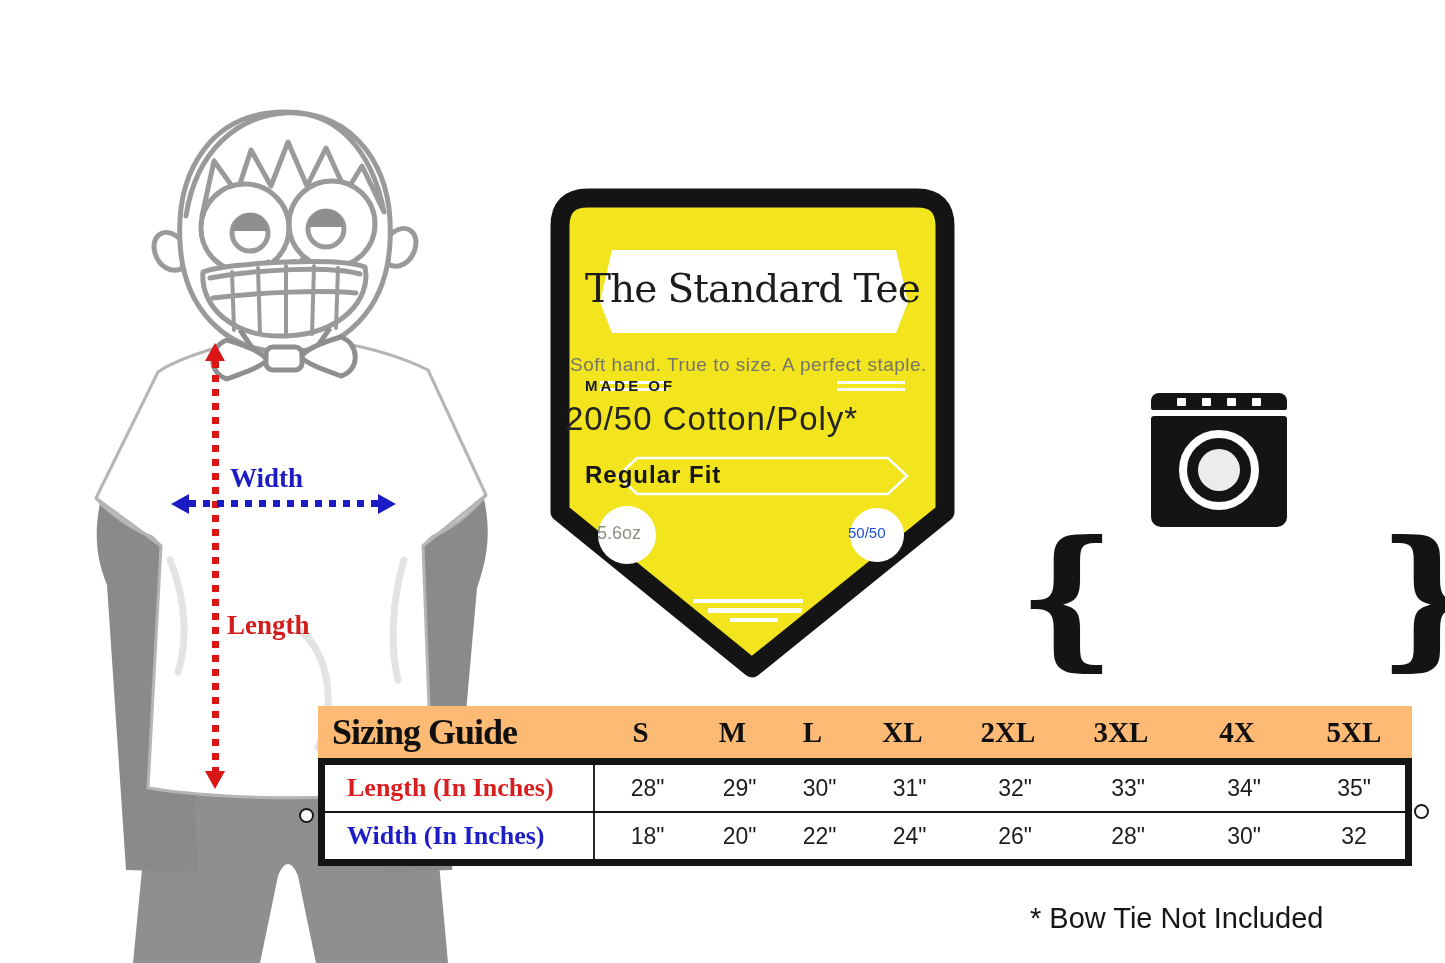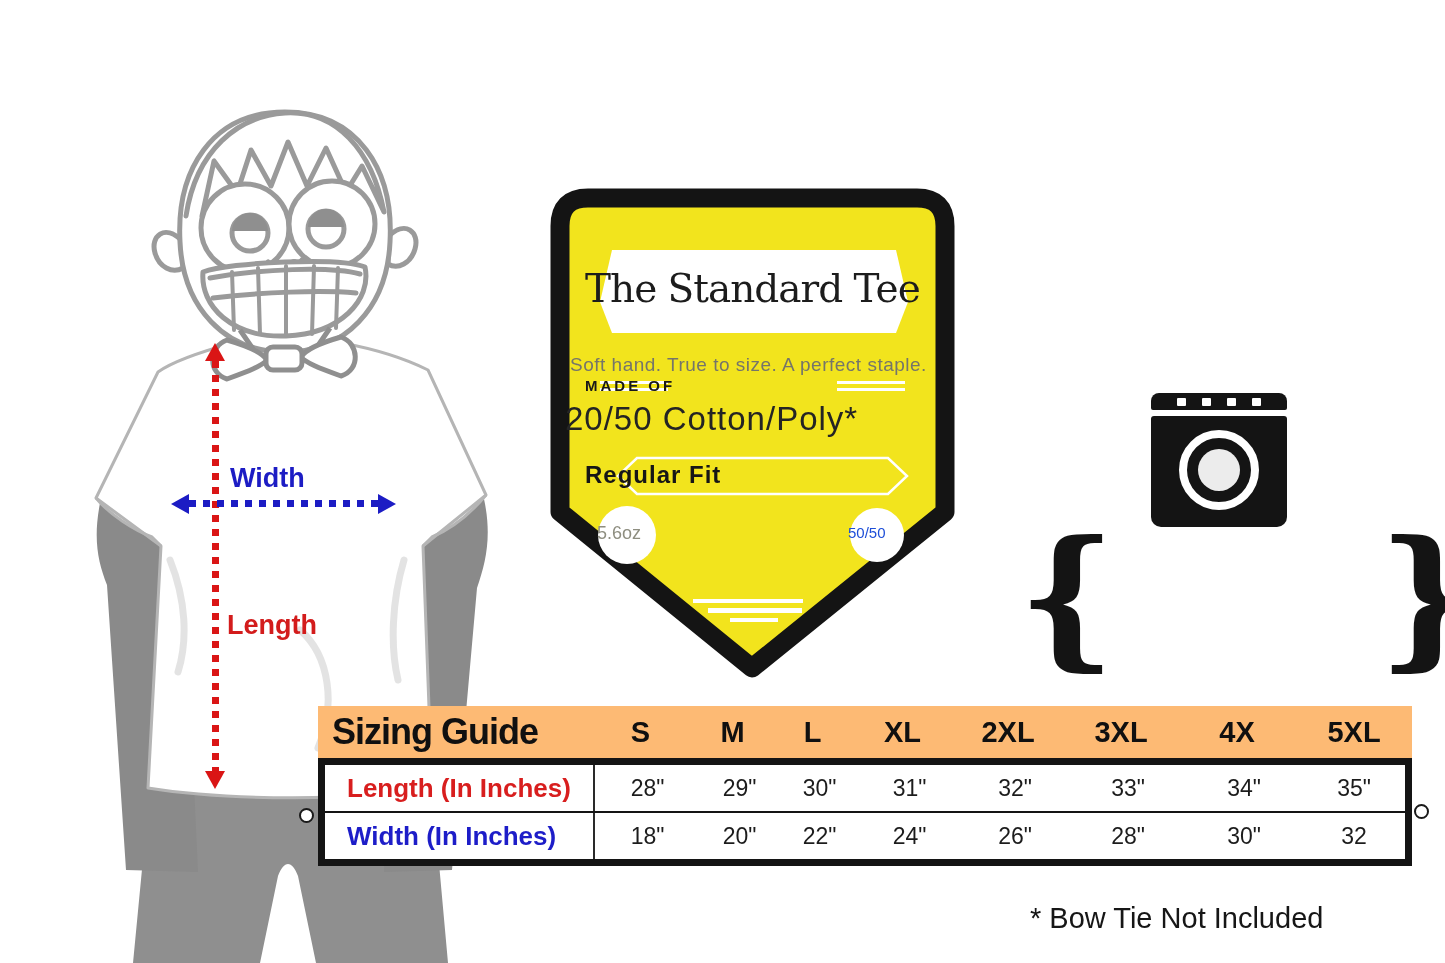--- a/index.html
+++ b/index.html
@@ -1,19 +1,19 @@
 <!DOCTYPE html>
 <html><head>
 <meta charset="utf-8">
 <style>
   html,body{margin:0;padding:0;background:#ffffff;}
   .canvas{position:relative;width:1445px;height:963px;background:#ffffff;overflow:hidden;
           font-family:"Liberation Sans",sans-serif;}
   .abs{position:absolute;}
-  .serifb{font-family:Liberation Sans, sans-serif;font-weight:bold;}
+  .serifb{font-family:Liberation Serif, serif;font-weight:bold;}
   .serif{font-family:"DejaVu Serif",serif;}
   .center{text-align:left;}
   .nowrap{white-space:nowrap;}
 
   
   .len-line{left:212px;top:361px;width:7px;height:411px;
     background:repeating-linear-gradient(180deg,#da1515 0 7px,transparent 7px 14px);}
   .arr{width:0;height:0;}
   .arr-up{left:205px;top:343px;border-left:10px solid transparent;border-right:10px solid transparent;border-bottom:18px solid #da1515;}
   .arr-down{left:205px;top:771px;border-left:10px solid transparent;border-right:10px solid transparent;border-top:18px solid #da1515;}

